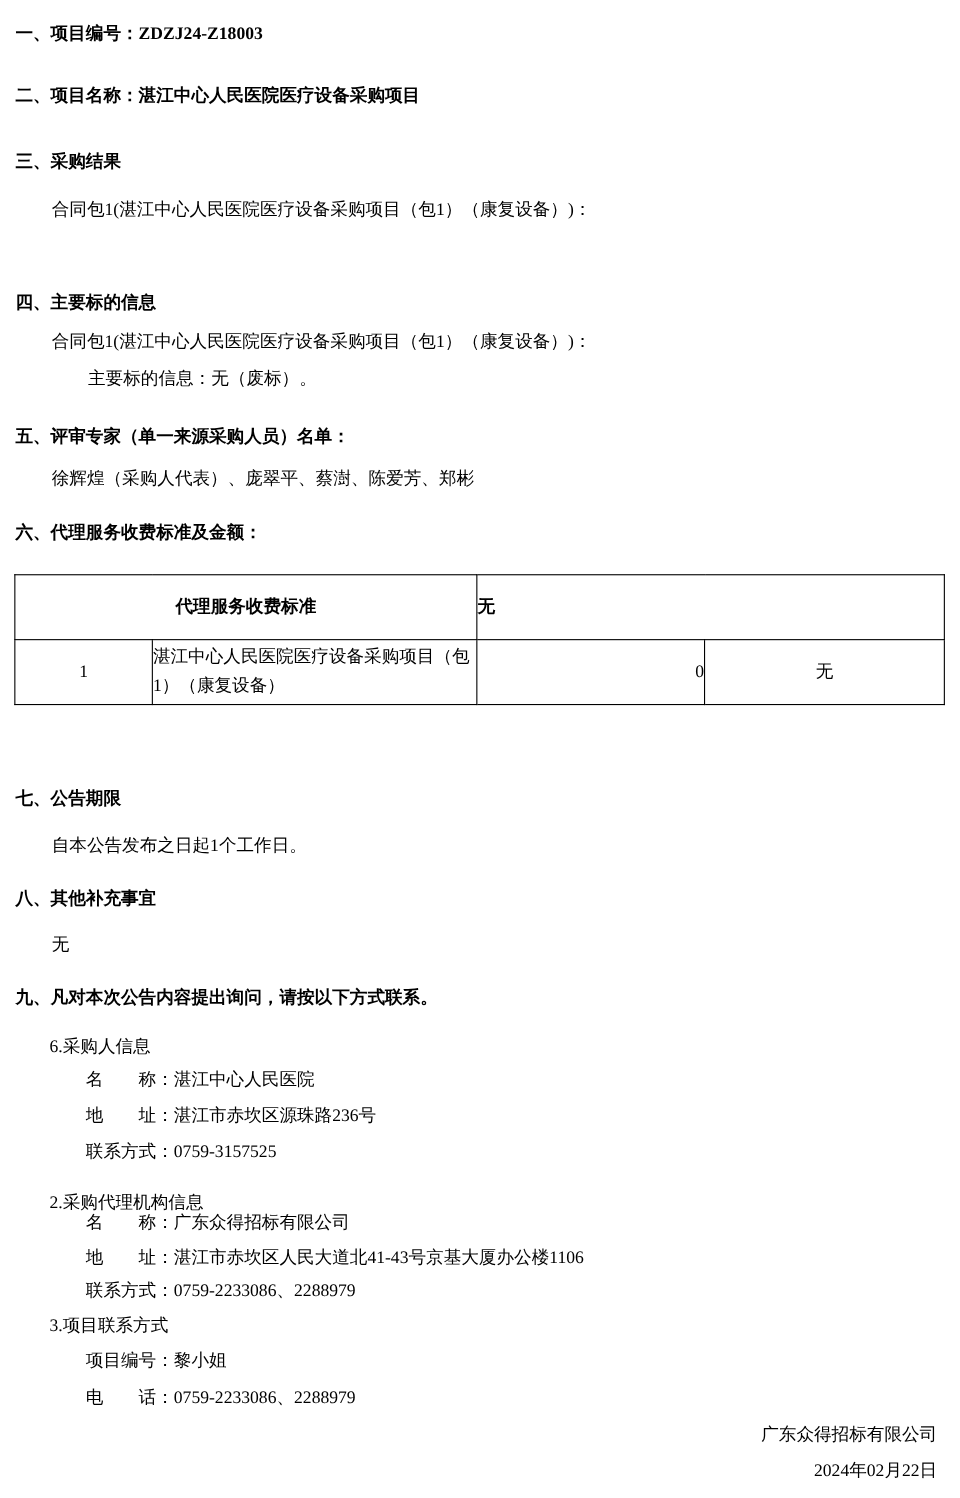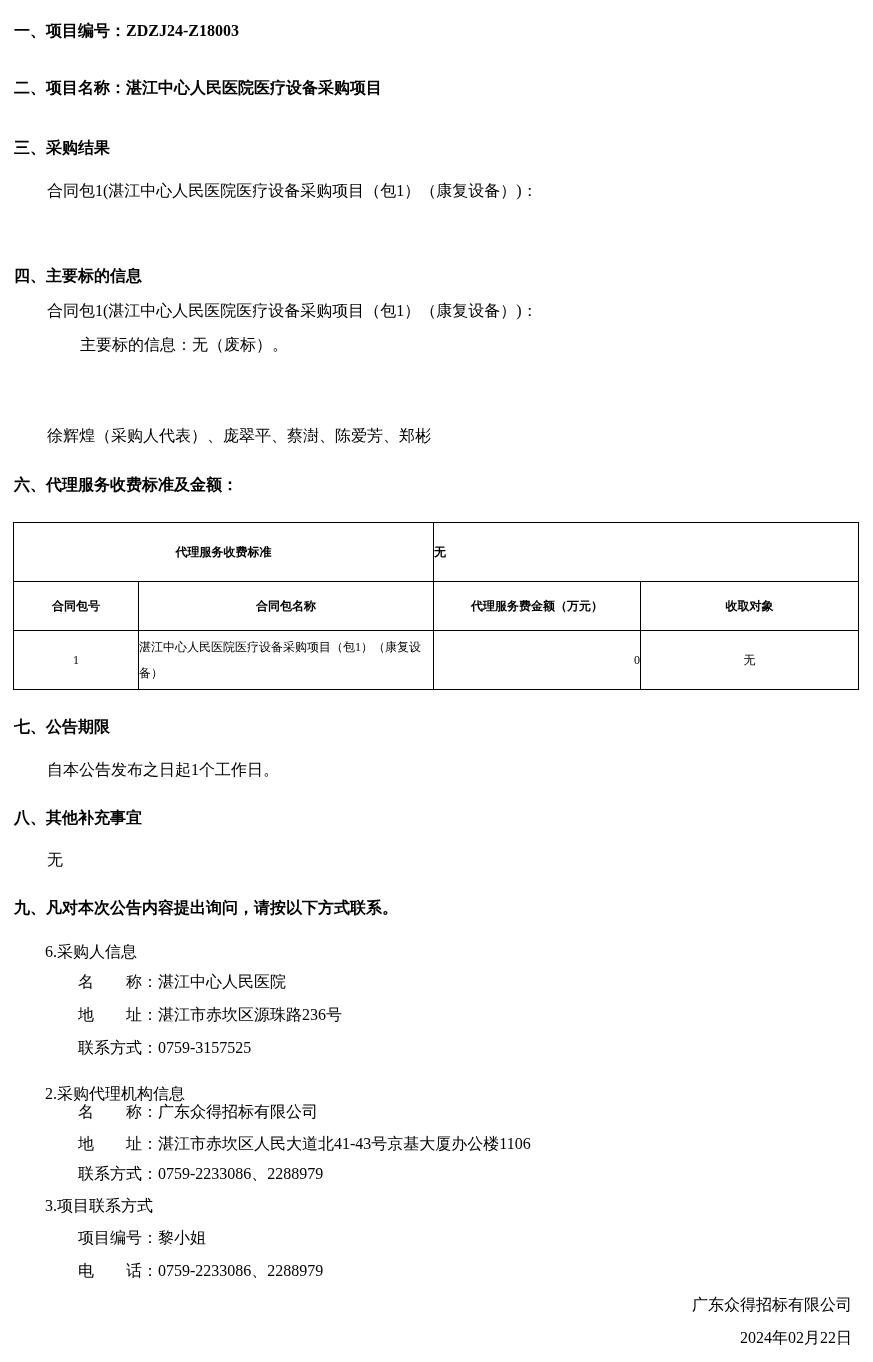--- a/index.html
+++ b/index.html
@@ -10,21 +10,21 @@
     font-family:"Liberation Serif","DejaVu Serif",serif;
     font-size:16px;
     overflow:hidden;
   }
   .ln{position:absolute;line-height:18px;white-space:nowrap;}
   .bold{font-weight:bold;}
   .rt{right:21px;text-align:right;}
   .fee-table{
     position:absolute;top:522px;left:13px;
     width:845px;border-collapse:collapse;table-layout:fixed;
-    font-size:12px;
+    font-size:16px;
   }
   .fee-table td{
     border:1px solid #000;
     padding:0;vertical-align:middle;line-height:26px;
   }
   .fee-table tr.r1{height:59px;}
   .fee-table tr.r2{height:49px;}
   .fee-table tr.r3{height:59px;}
   .tc{text-align:center;}
   .tl{text-align:left;padding-left:10px;padding-right:6px;}
@@ -45,41 +45,36 @@
 
   <div class="ln bold" style="top:139px;left:14px;">三、采购结果</div>
   <div class="ln" style="top:182px;left:47px;">合同包1(湛江中心人民医院医疗设备采购项目（包1）（康复设备）)：</div>
 
   <div class="ln bold" style="top:267px;left:14px;">四、主要标的信息</div>
   <div class="ln" style="top:302px;left:47px;">合同包1(湛江中心人民医院医疗设备采购项目（包1）（康复设备）)：</div>
   <div class="ln" style="top:336px;left:80px;">
     <span>主要标的信息：</span><span>无（废标）。</span>
   </div>
 
+  <div class="ln bold" style="top:389px;left:14px;">五、评审专家（单一来源采购人员）名单：</div>
   <div class="ln" style="top:427px;left:47px;">徐辉煌（采购人代表）、庞翠平、蔡澍、陈爱芳、郑彬</div>
 
   <div class="ln bold" style="top:476px;left:14px;">六、代理服务收费标准及金额：</div>
 
   <table class="fee-table">
     <colgroup>
       <col style="width:125px">
         <col style="width:295px">
         <col style="width:207px">
         <col style="width:218px">
     </colgroup>
     <tbody>
       <tr class="r1">
         <td colspan="2" class="tc bold">代理服务收费标准</td>
         <td colspan="2" class="tl bold">无</td>
-      </tr>
-      <tr class="r2">
-        <td class="tc bold">合同包号</td>
-        <td class="tc bold">合同包名称</td>
-        <td class="tc bold">代理服务费金额（万元）</td>
-        <td class="tc bold">收取对象</td>
       </tr>
       <tr class="r3">
         <td class="tc">1</td>
         <td class="tl">湛江中心人民医院医疗设备采购项目（包1）（康复设备）</td>
         <td class="trr">0</td>
         <td class="tc">无</td>
       </tr>
     </tbody>
   </table>
 

